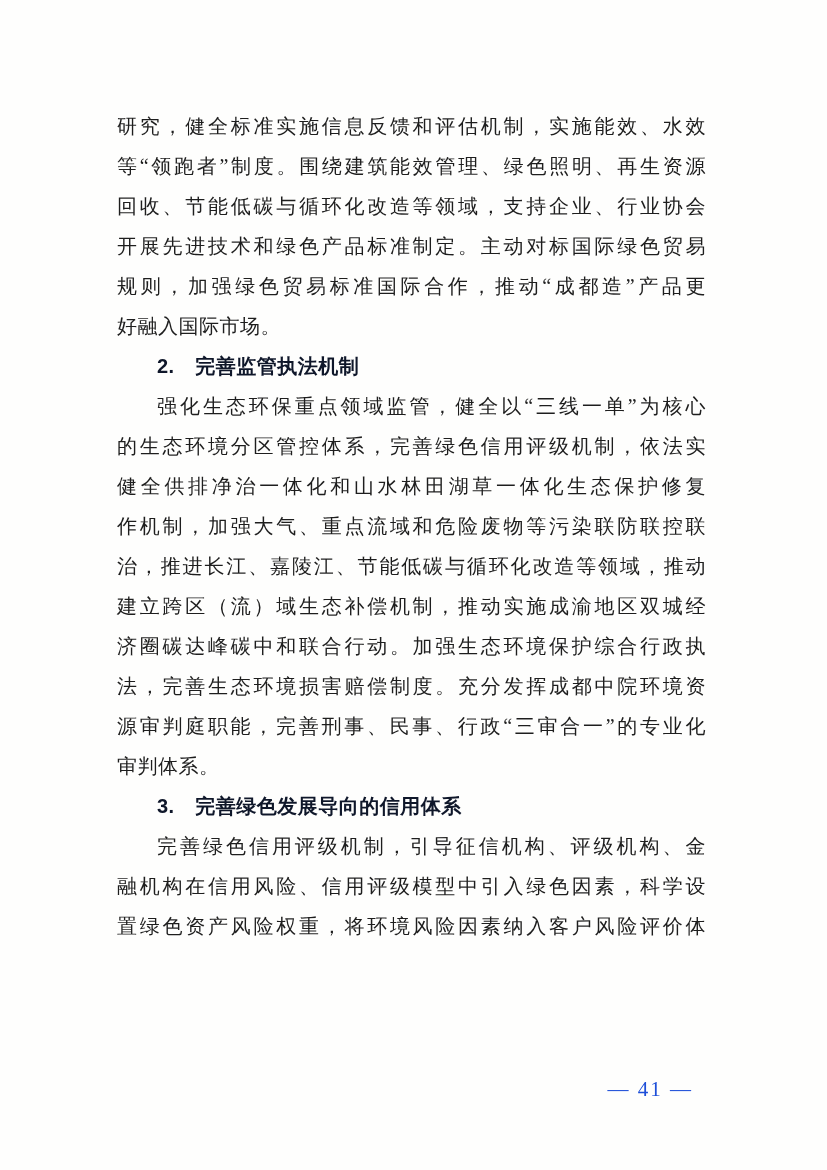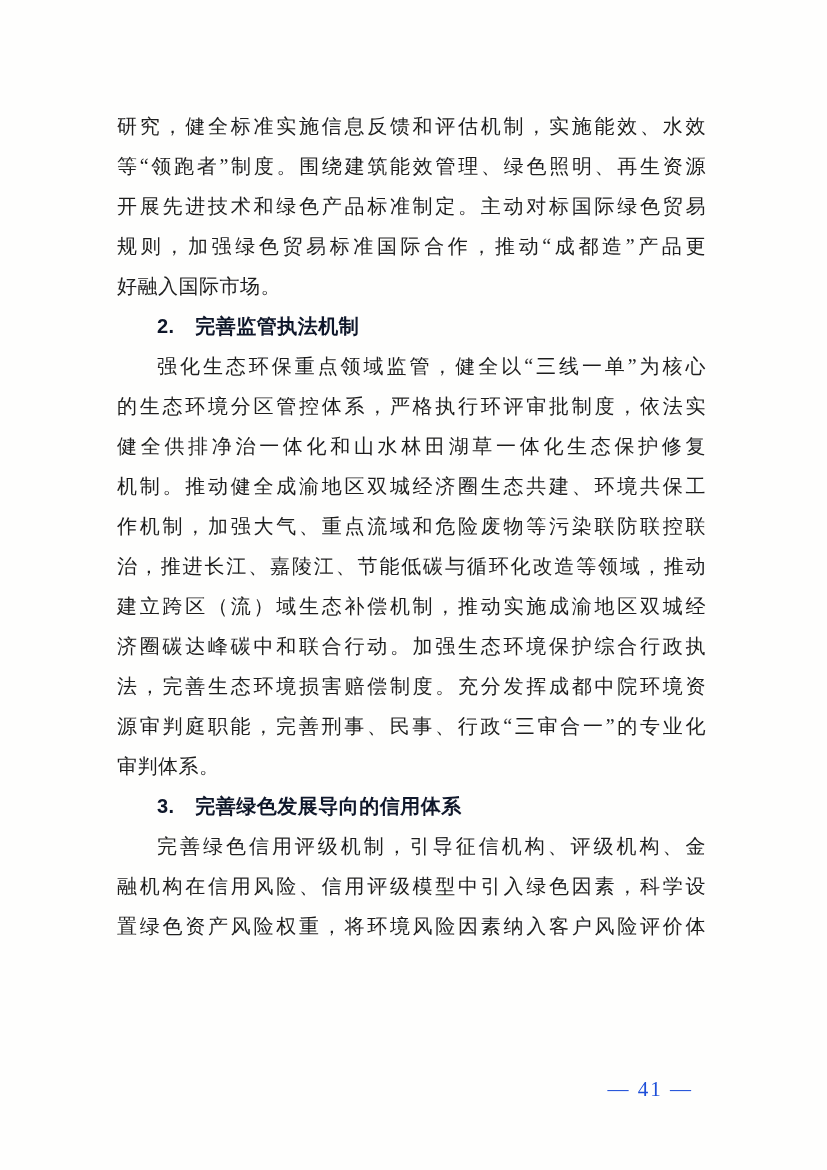--- a/index.html
+++ b/index.html
@@ -54,28 +54,28 @@
     color: #1d4ed8;
   }
 </style>
 </head>
 <body>
 
 <div class="page">
   <div class="text-block">
     <div class="line">研究，健全标准实施信息反馈和评估机制，实施能效、水效</div>
     <div class="line">等“领跑者”制度。围绕建筑能效管理、绿色照明、再生资源</div>
+    <div class="line">回收、节能低碳与循环化改造等领域，支持企业、行业协会</div>
     <div class="line">开展先进技术和绿色产品标准制定。主动对标国际绿色贸易</div>
     <div class="line">规则，加强绿色贸易标准国际合作，推动“成都造”产品更</div>
     <div class="line end">好融入国际市场。</div>
     <div class="line heading">2.　完善监管执法机制</div>
     <div class="line indent">强化生态环保重点领域监管，健全以“三线一单”为核心</div>
-    <div class="line">的生态环境分区管控体系，严格执行环评审批制度，依法实</div>
+    <div class="line">的生态环境分区管控体系，完善绿色信用评级机制，依法实</div>
     <div class="line">健全供排净治一体化和山水林田湖草一体化生态保护修复</div>
-    <div class="line">机制。推动健全成渝地区双城经济圈生态共建、环境共保工</div>
     <div class="line">作机制，加强大气、重点流域和危险废物等污染联防联控联</div>
     <div class="line">治，推进长江、嘉陵江、节能低碳与循环化改造等领域，推动</div>
     <div class="line">建立跨区（流）域生态补偿机制，推动实施成渝地区双城经</div>
     <div class="line">济圈碳达峰碳中和联合行动。加强生态环境保护综合行政执</div>
     <div class="line">法，完善生态环境损害赔偿制度。充分发挥成都中院环境资</div>
     <div class="line">源审判庭职能，完善刑事、民事、行政“三审合一”的专业化</div>
     <div class="line end">审判体系。</div>
     <div class="line heading">3.　完善绿色发展导向的信用体系</div>
     <div class="line indent">完善绿色信用评级机制，引导征信机构、评级机构、金</div>
     <div class="line">融机构在信用风险、信用评级模型中引入绿色因素，科学设</div>

